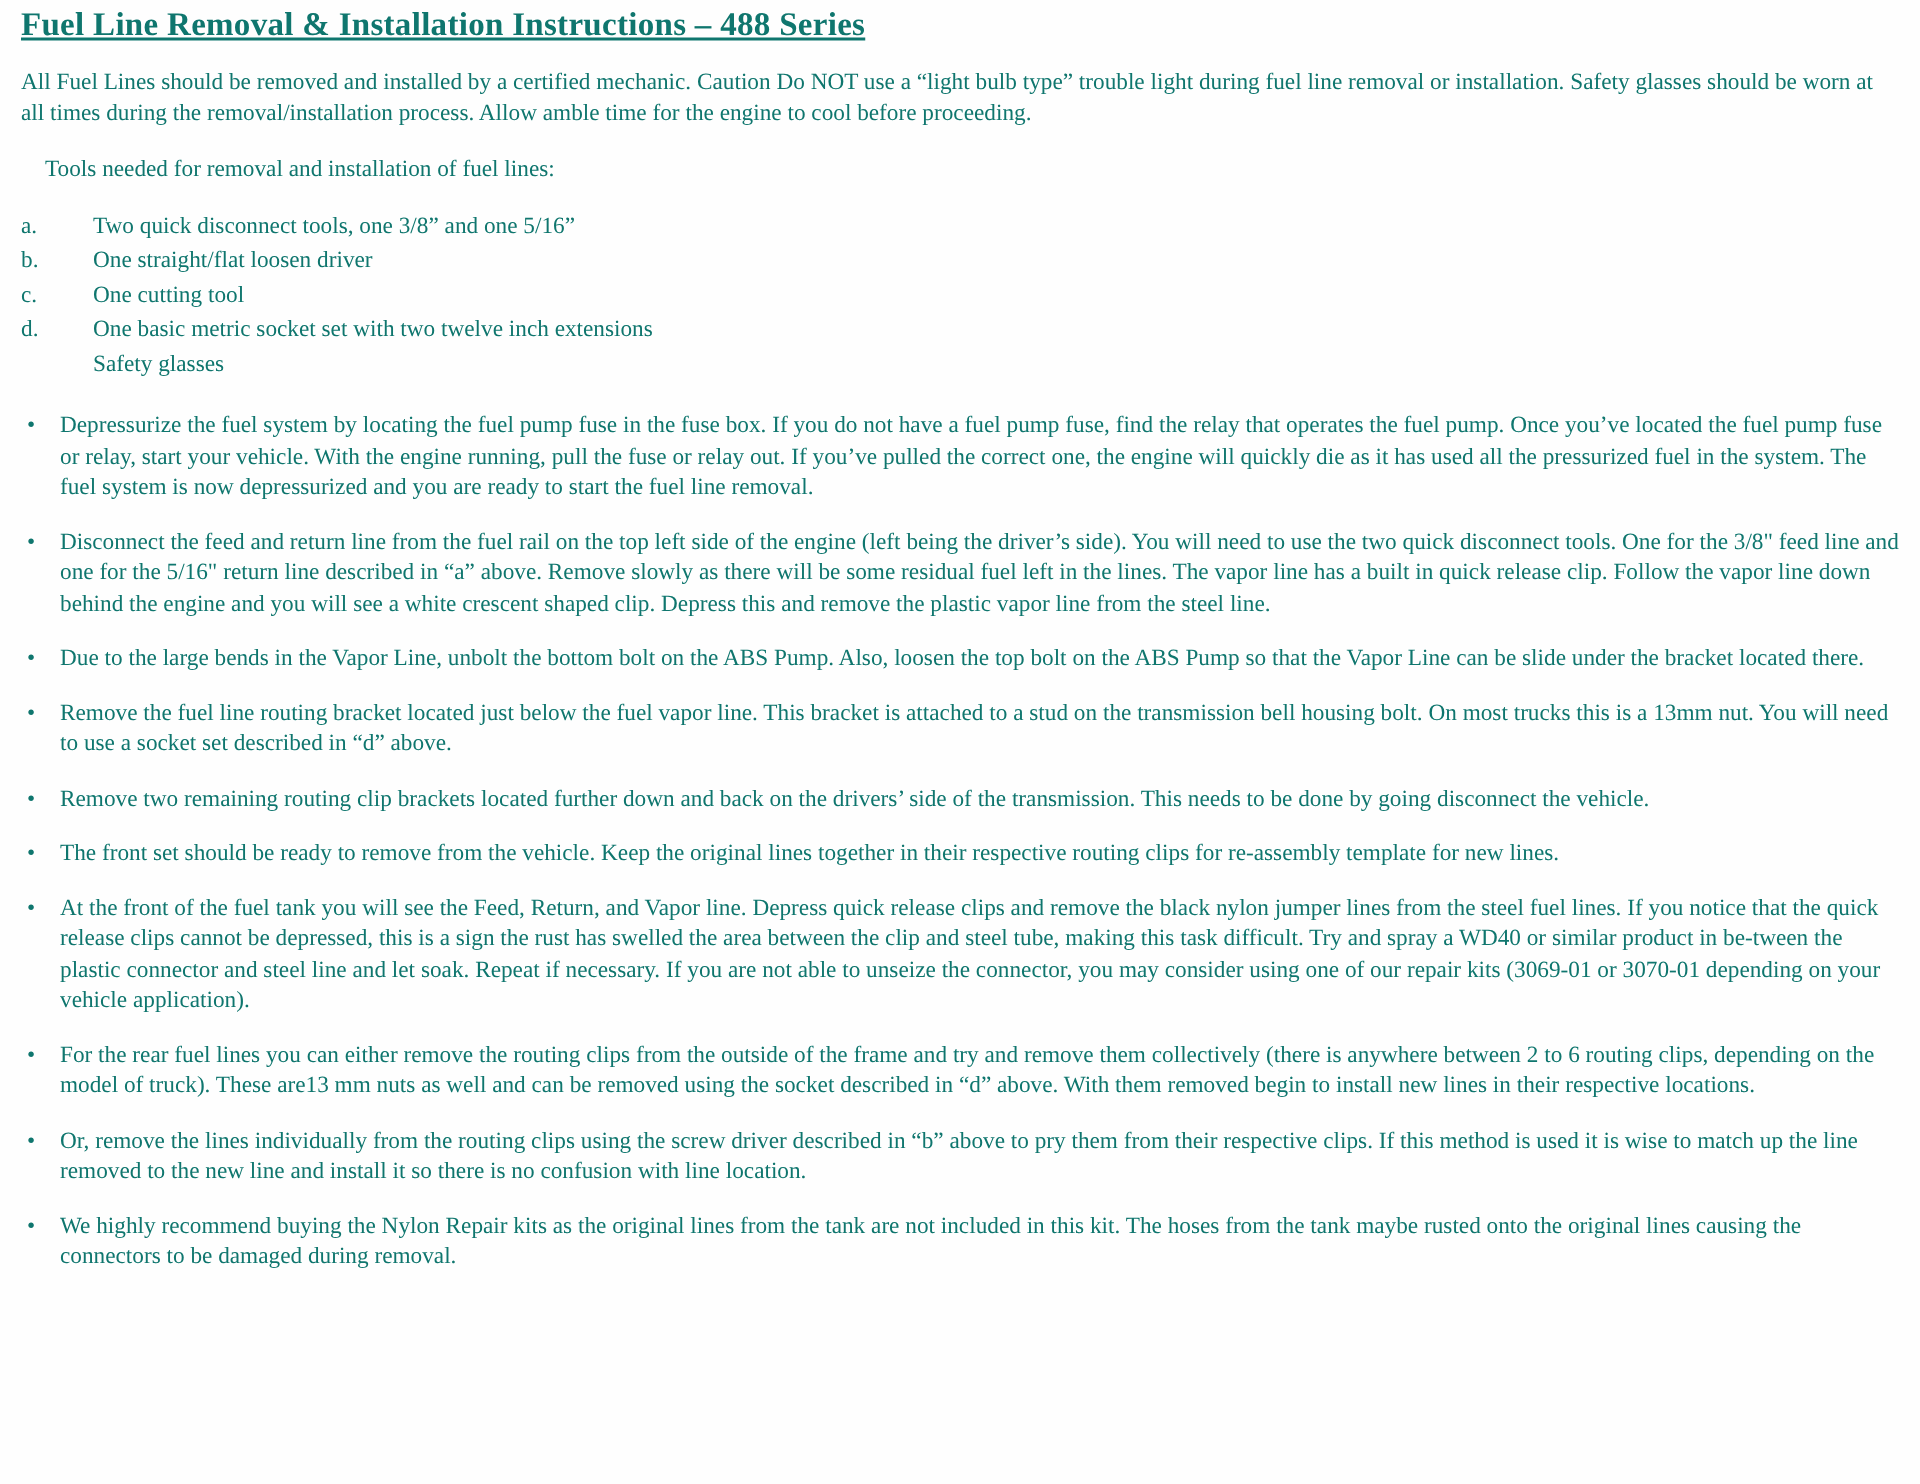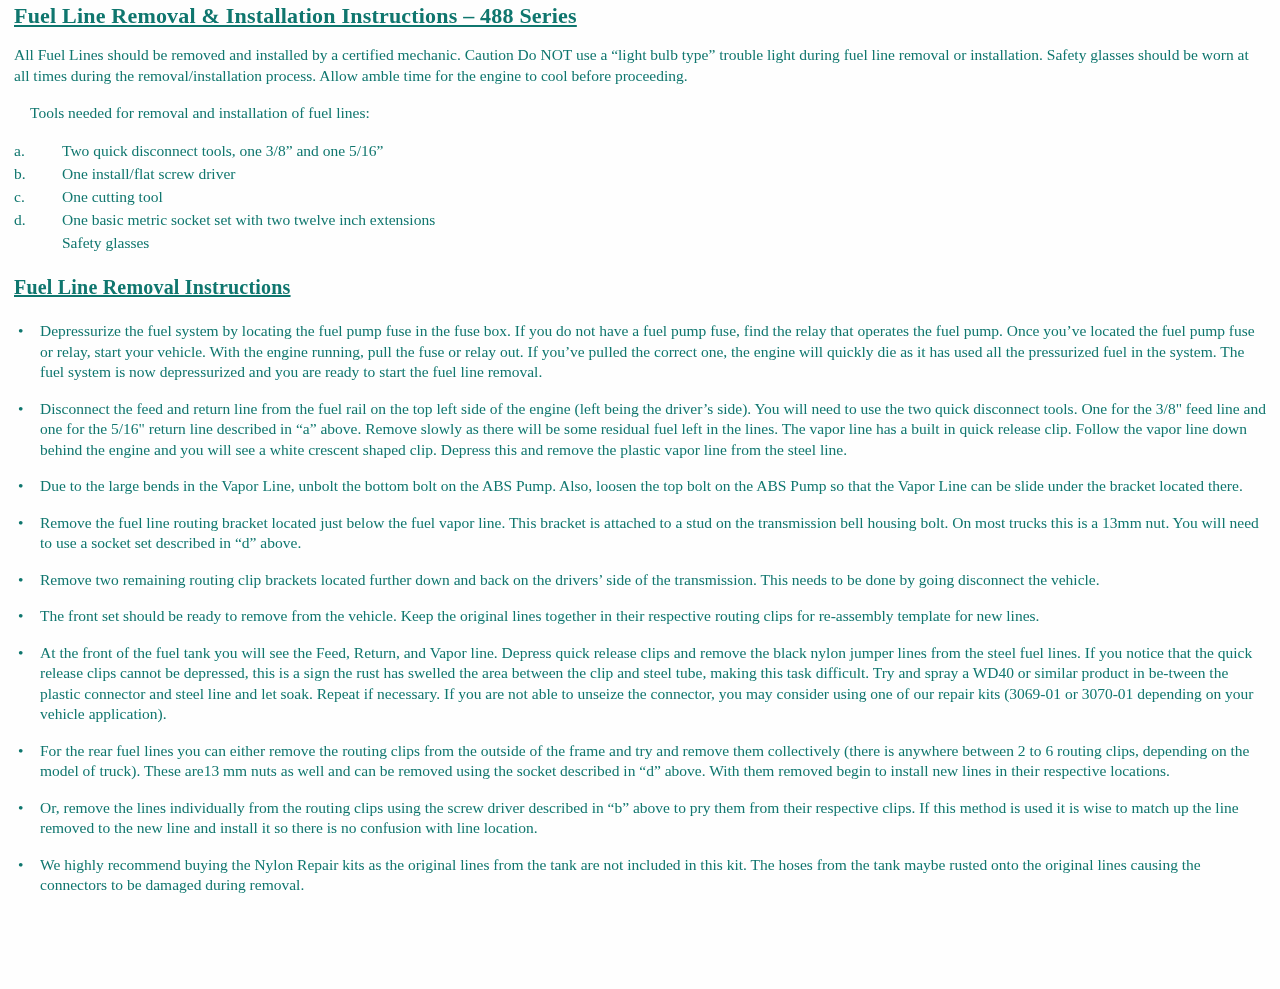--- a/index.html
+++ b/index.html
@@ -88,37 +88,36 @@
 
   <p class="tools-heading body-text">Tools needed for removal and installation of fuel lines:</p>
 
   <ol class="tools body-text">
     <li>
       <span class="marker">a.</span>
       <span class="tool-text">Two quick disconnect tools, one 3/8” and one 5/16”</span>
     </li>
     <li>
       <span class="marker">b.</span>
-      <span class="tool-text">One install/flat screw driver</span>
+      <span class="tool-text">One straight/flat loosen driver</span>
     </li>
     <li>
       <span class="marker">c.</span>
       <span class="tool-text">One cutting tool</span>
     </li>
     <li>
       <span class="marker">d.</span>
       <span class="tool-text">One basic metric socket set with two twelve inch extensions</span>
     </li>
     <li>
       <span class="marker"></span>
       <span class="tool-text">Safety glasses</span>
     </li>
   </ol>
 
-  <h2 class="section-heading">Fuel Line Removal Instructions</h2>
 
   <ul class="steps body-text">
     <li><span class="bullet-dot"></span><span>Depressurize the fuel system by locating the fuel pump fuse in the fuse box. If you do not have a fuel pump fuse, find the relay that operates the fuel pump. Once you’ve located the fuel pump fuse or relay, start your vehicle. With the engine running, pull the fuse or relay out. If you’ve pulled the correct one, the engine will quickly die as it has used all the pressurized fuel in the system. The fuel system is now depressurized and you are ready to start the fuel line removal.</span></li>
     <li><span class="bullet-dot"></span><span>Disconnect the feed and return line from the fuel rail on the top left side of the engine (left being the driver’s side). You will need to use the two quick disconnect tools. One for the 3/8" feed line and one for the 5/16" return line described in “a” above. Remove slowly as there will be some residual fuel left in the lines. The vapor line has a built in quick release clip. Follow the vapor line down behind the engine and you will see a white crescent shaped clip. Depress this and remove the plastic vapor line from the steel line.</span></li>
     <li><span class="bullet-dot"></span><span>Due to the large bends in the Vapor Line, unbolt the bottom bolt on the ABS Pump. Also, loosen the top bolt on the ABS Pump so that the Vapor Line can be slide under the bracket located there.</span></li>
     <li><span class="bullet-dot"></span><span>Remove the fuel line routing bracket located just below the fuel vapor line. This bracket is attached to a stud on the transmission bell housing bolt. On most trucks this is a 13mm nut. You will need to use a socket set described in “d” above.</span></li>
     <li><span class="bullet-dot"></span><span>Remove two remaining routing clip brackets located further down and back on the drivers’ side of the transmission. This needs to be done by going disconnect the vehicle.</span></li>
     <li><span class="bullet-dot"></span><span>The front set should be ready to remove from the vehicle. Keep the original lines together in their respective routing clips for re-assembly template for new lines.</span></li>
     <li><span class="bullet-dot"></span><span>At the front of the fuel tank you will see the Feed, Return, and Vapor line. Depress quick release clips and remove the black nylon jumper lines from the steel fuel lines. If you notice that the quick release clips cannot be depressed, this is a sign the rust has swelled the area between the clip and steel tube, making this task difficult. Try and spray a WD40 or similar product in be-tween the plastic connector and steel line and let soak. Repeat if necessary. If you are not able to unseize the connector, you may consider using one of our repair kits (3069-01 or 3070-01 depending on your vehicle application).</span></li>
     <li><span class="bullet-dot"></span><span>For the rear fuel lines you can either remove the routing clips from the outside of the frame and try and remove them collectively (there is anywhere between 2 to 6 routing clips, depending on the model of truck). These are13 mm nuts as well and can be removed using the socket described in “d” above. With them removed begin to install new lines in their respective locations.</span></li>

